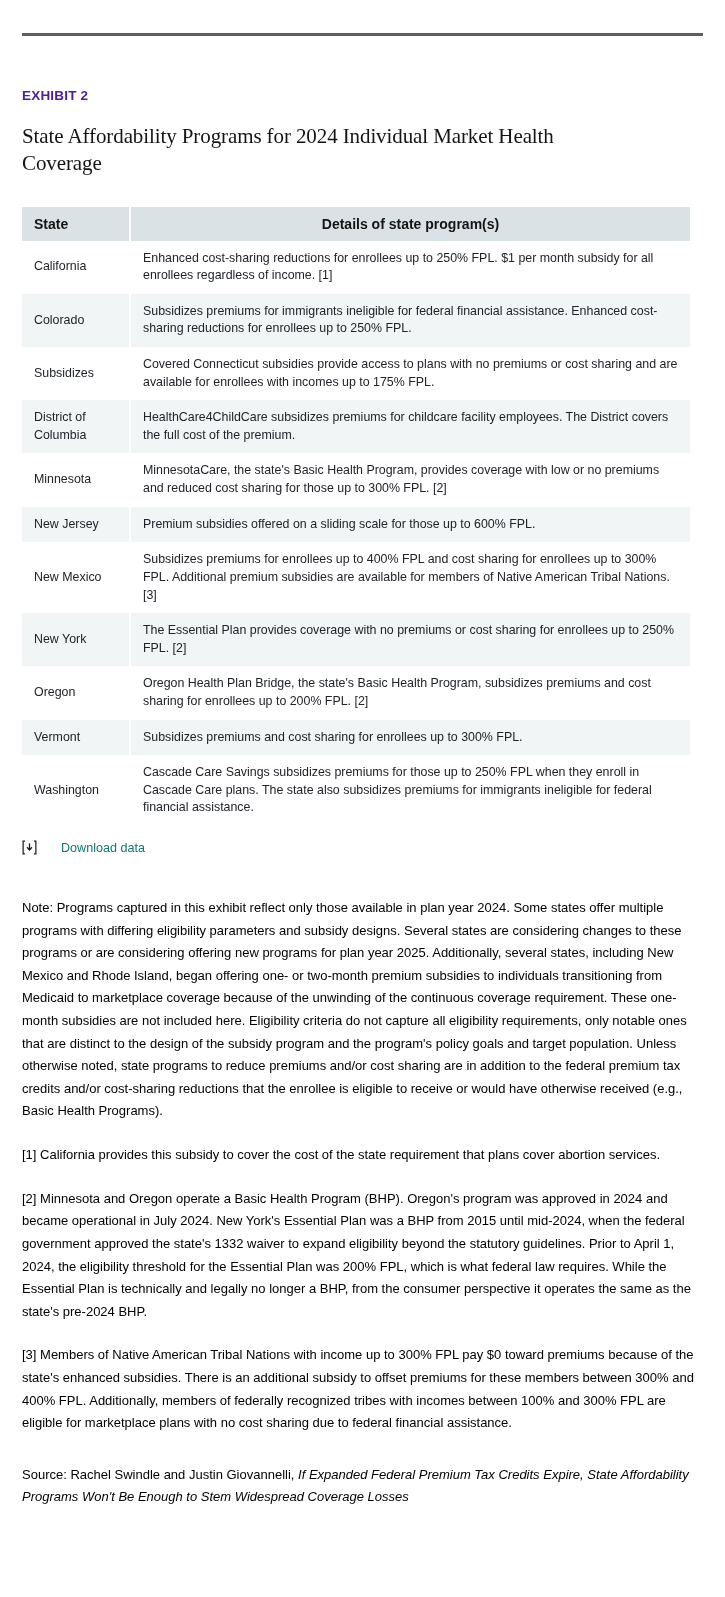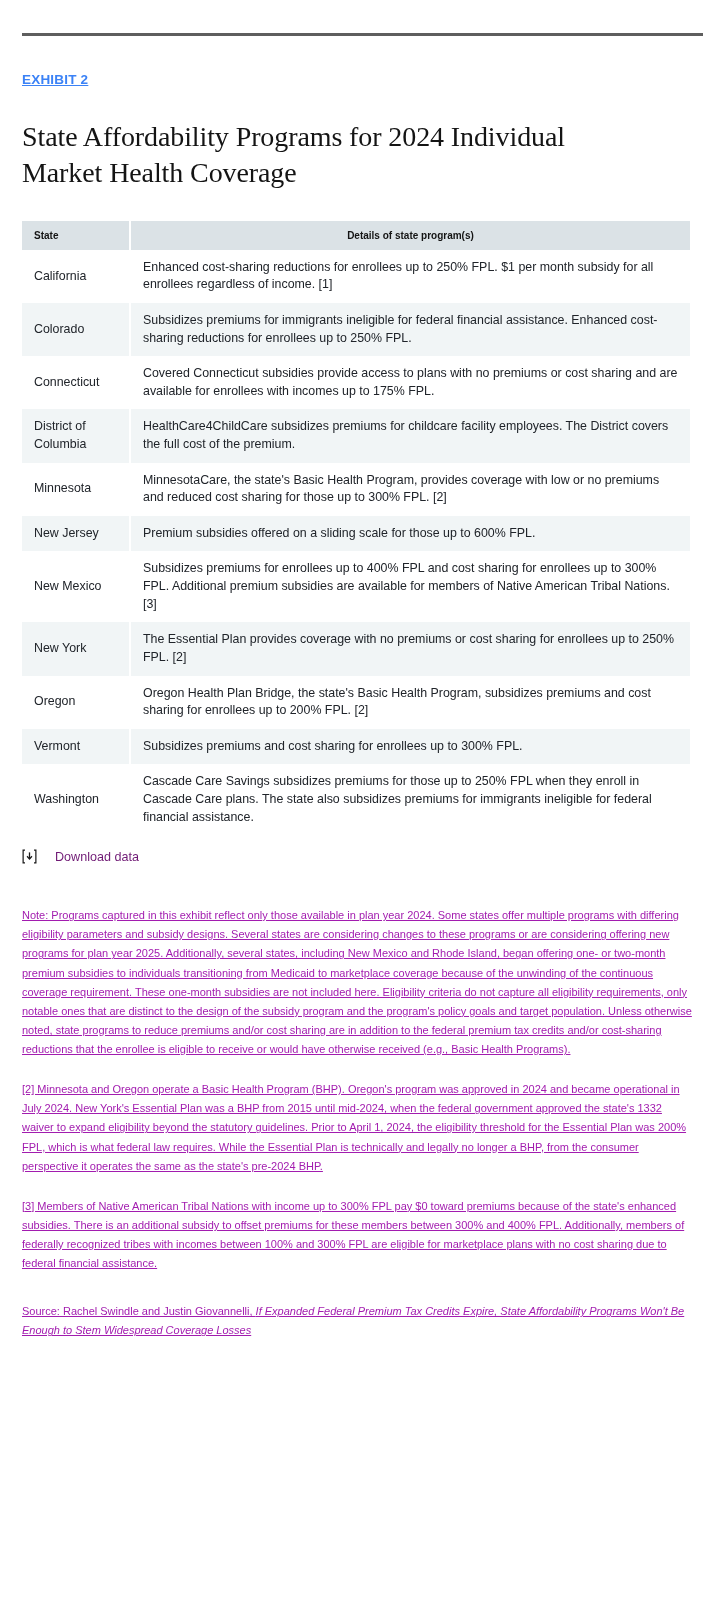--- a/index.html
+++ b/index.html
@@ -21,48 +21,47 @@
     position: relative;
   }
   .rule-top {
     border-top: 3px solid #5e5e5e;
     margin-top: 33px;
   }
   .exhibit-label {
     font-size: 13.5px;
     font-weight: bold;
     letter-spacing: 0.2px;
-    color: #3b82f6;
-    margin-top: 36px;
-    text-decoration: underline;
+    color: #4c1d95;
+    margin-top: 52px;
   }
   .exhibit-title {
     font-family: "Liberation Serif", serif;
-    font-size: 28px;
+    font-size: 21px;
     line-height: 1.30;
     font-weight: 400;
     color: #141414;
-    margin-top: 32px;
+    margin-top: 20px;
     letter-spacing: -0.1px;
     max-width: 600px;
   }
 
   
   table.exhibit-table {
     border-collapse: collapse;
     width: 668px;
     margin-top: 29px;
     table-layout: fixed;
   }
   table.exhibit-table col.c-state { width: 108px; }
   table.exhibit-table col.c-details { width: 560px; }
 
   table.exhibit-table thead th {
     background: #dbe2e6;
-    font-size: 10px;
+    font-size: 14px;
     font-weight: bold;
     color: #141414;
     padding: 9px 12px 9px 12px;
     vertical-align: middle;
     box-sizing: border-box;
   }
   th.th-state {
     text-align: left;
     border-right: 2px solid #ffffff;
   }
@@ -82,46 +81,45 @@
     border-right: 2px solid #ffffff;
     white-space: normal;
   }
   tbody tr.odd td { background: #ffffff; }
   tbody tr.even td { background: #f1f5f6; }
 
   
   .download-row {
     display: flex;
     align-items: center;
-    gap: 18px;
+    gap: 24px;
     margin-top: 14px;
     font-size: 12.6px;
-    color: #701a75;
+    color: #0f766e;
     cursor: pointer;
     width: max-content;
   }
   .download-icon {
     display: inline-flex;
     align-items: center;
     justify-content: center;
     width: 15px;
     height: 15px;
   }
 
   
   .notes {
     margin-top: 42px;
   }
   .note-p {
-    font-size: 11px;
+    font-size: 13px;
     line-height: 1.74;
-    color: #a21caf;
+    color: #000000;
     margin: 0 0 21px 0;
     max-width: 672px;
-    text-decoration: underline;
   }
   .note-p:last-child { margin-bottom: 0; }
   .src-title { font-style: italic; }
   .spacer-md { height: 8px; }
 </style>
 </head>
 <body>
 
 <div class="page">
 
@@ -145,21 +143,21 @@
     <tbody>
       <tr class="odd">
         <td class="td-state">California</td>
         <td class="td-details">Enhanced cost-sharing reductions for enrollees up to 250% FPL. $1 per month subsidy for all enrollees regardless of income. [1]</td>
       </tr>
       <tr class="even">
         <td class="td-state">Colorado</td>
         <td class="td-details">Subsidizes premiums for immigrants ineligible for federal financial assistance. Enhanced cost-sharing reductions for enrollees up to 250% FPL.</td>
       </tr>
       <tr class="odd">
-        <td class="td-state">Connecticut</td>
+        <td class="td-state">Subsidizes</td>
         <td class="td-details">Covered Connecticut subsidies provide access to plans with no premiums or cost sharing and are available for enrollees with incomes up to 175% FPL.</td>
       </tr>
       <tr class="even">
         <td class="td-state">District of Columbia</td>
         <td class="td-details">HealthCare4ChildCare subsidizes premiums for childcare facility employees. The District covers the full cost of the premium.</td>
       </tr>
       <tr class="odd">
         <td class="td-state">Minnesota</td>
         <td class="td-details">MinnesotaCare, the state's Basic Health Program, provides coverage with low or no premiums and reduced cost sharing for those up to 300% FPL. [2]</td>
       </tr>
@@ -197,19 +195,20 @@
         <path d="M12.8 1.2 H14.8 V14.8 H12.8" fill="none" stroke="#1a1a1a" stroke-width="1.3"></path>
         <path d="M8 3.6 V10.2" fill="none" stroke="#1a1a1a" stroke-width="1.4"></path>
         <path d="M5.4 7.8 L8 10.6 L10.6 7.8" fill="none" stroke="#1a1a1a" stroke-width="1.4" stroke-linejoin="miter"></path>
       </svg>
     </span>
     <span>Download data</span>
   </div>
 
   <div class="notes">
     <p class="note-p">Note: Programs captured in this exhibit reflect only those available in plan year 2024. Some states offer multiple programs with differing eligibility parameters and subsidy designs. Several states are considering changes to these programs or are considering offering new programs for plan year 2025. Additionally, several states, including New Mexico and Rhode Island, began offering one- or two-month premium subsidies to individuals transitioning from Medicaid to marketplace coverage because of the unwinding of the continuous coverage requirement. These one-month subsidies are not included here. Eligibility criteria do not capture all eligibility requirements, only notable ones that are distinct to the design of the subsidy program and the program's policy goals and target population. Unless otherwise noted, state programs to reduce premiums and/or cost sharing are in addition to the federal premium tax credits and/or cost-sharing reductions that the enrollee is eligible to receive or would have otherwise received (e.g., Basic Health Programs).</p>
+    <p class="note-p">[1] California provides this subsidy to cover the cost of the state requirement that plans cover abortion services.</p>
     <p class="note-p">[2] Minnesota and Oregon operate a Basic Health Program (BHP). Oregon's program was approved in 2024 and became operational in July 2024. New York's Essential Plan was a BHP from 2015 until mid-2024, when the federal government approved the state's 1332 waiver to expand eligibility beyond the statutory guidelines. Prior to April 1, 2024, the eligibility threshold for the Essential Plan was 200% FPL, which is what federal law requires. While the Essential Plan is technically and legally no longer a BHP, from the consumer perspective it operates the same as the state's pre-2024 BHP.</p>
     <p class="note-p">[3] Members of Native American Tribal Nations with income up to 300% FPL pay $0 toward premiums because of the state's enhanced subsidies. There is an additional subsidy to offset premiums for these members between 300% and 400% FPL. Additionally, members of federally recognized tribes with incomes between 100% and 300% FPL are eligible for marketplace plans with no cost sharing due to federal financial assistance.</p>
     <div class="spacer-md"></div>
     <p class="note-p"><span>Source: Rachel Swindle and Justin Giovannelli, </span><span class="src-title">If Expanded Federal Premium Tax Credits Expire, State Affordability Programs Won't Be Enough to Stem Widespread Coverage Losses</span></p>
   </div>
 
 </div>
 
 </body></html>

